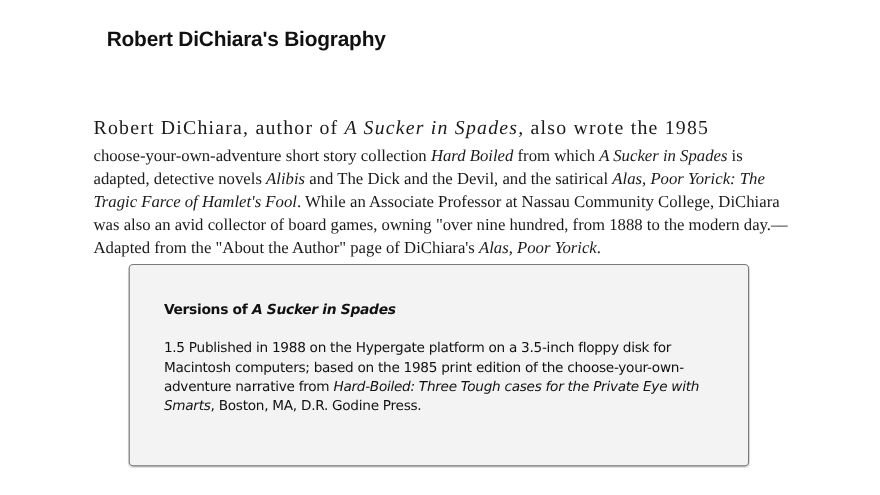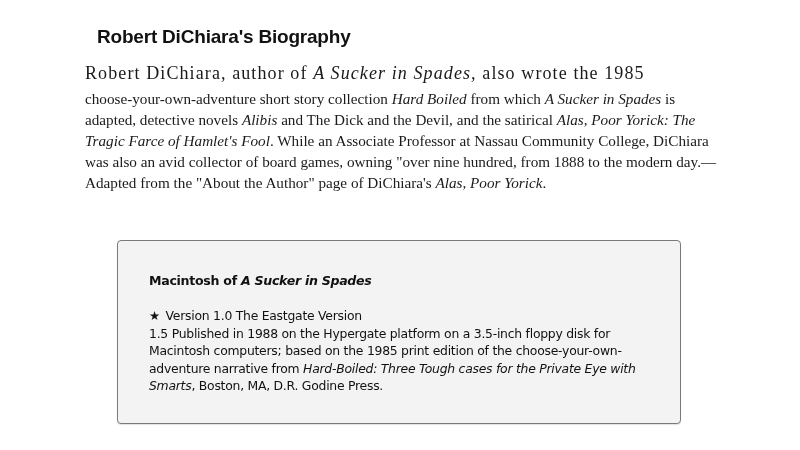--- a/index.html
+++ b/index.html
@@ -35,20 +35,21 @@
       font-size: 15.2px;
       line-height: 21px;
       color: #1a1a1a;
     }
     .bio .lead {
       display: block;
       font-size: 18px;
       letter-spacing: 1.1px;
       line-height: 30px;
       white-space: nowrap;
+      margin-top: 43px;
     }
     .bio i { font-style: italic; }
     .versions-box {
       position: absolute;
       left: 117px;
       top: 240px;
       width: 564px;
       height: 184px;
       box-sizing: border-box;
       background: #f3f3f3;
@@ -86,18 +87,17 @@
 </head>
 <body>
 
 <h1 class="page-title">Robert DiChiara's Biography</h1>
 
 <p class="bio">
   <span class="lead"><span>Robert DiChiara, author of </span><i>A Sucker in Spades,</i><span> also wrote the 1985</span></span><span>choose-your-own-adventure short story collection </span><i>Hard Boiled</i><span> from which </span><i>A Sucker in Spades</i><span> is adapted, detective novels </span><i>Alibis</i><span> and The Dick and the Devil, and the satirical </span><i>Alas, Poor Yorick: The Tragic Farce of Hamlet's Fool</i><span>. While an Associate Professor at Nassau Community College, DiChiara was also an avid collector of board games, owning "over nine hundred, from 1888 to the modern day.––Adapted from the "About the Author" page of DiChiara's </span><i>Alas, Poor Yorick</i><span>.</span>
 </p>
 
 <section class="versions-box">
-  <h2 class="versions-title"><span>Macintosh of </span><i>A Sucker in Spades</i></h2>
+  <h2 class="versions-title"><span>Versions of </span><i>A Sucker in Spades</i></h2>
   <ul class="version-list">
-    <li><span class="star-icon">★</span> <span>Version 1.0 The Eastgate Version</span></li>
     <li><span>1.5</span> <span>Published in 1988 on the Hypergate platform on a 3.5-inch floppy disk for Macintosh computers; based on the 1985 print edition of the choose-your-own-adventure narrative from </span><i>Hard-Boiled: Three Tough cases for the Private Eye with Smarts</i><span>, Boston, MA, D.R. Godine Press.</span></li>
   </ul>
 </section>
 
 </body></html>

